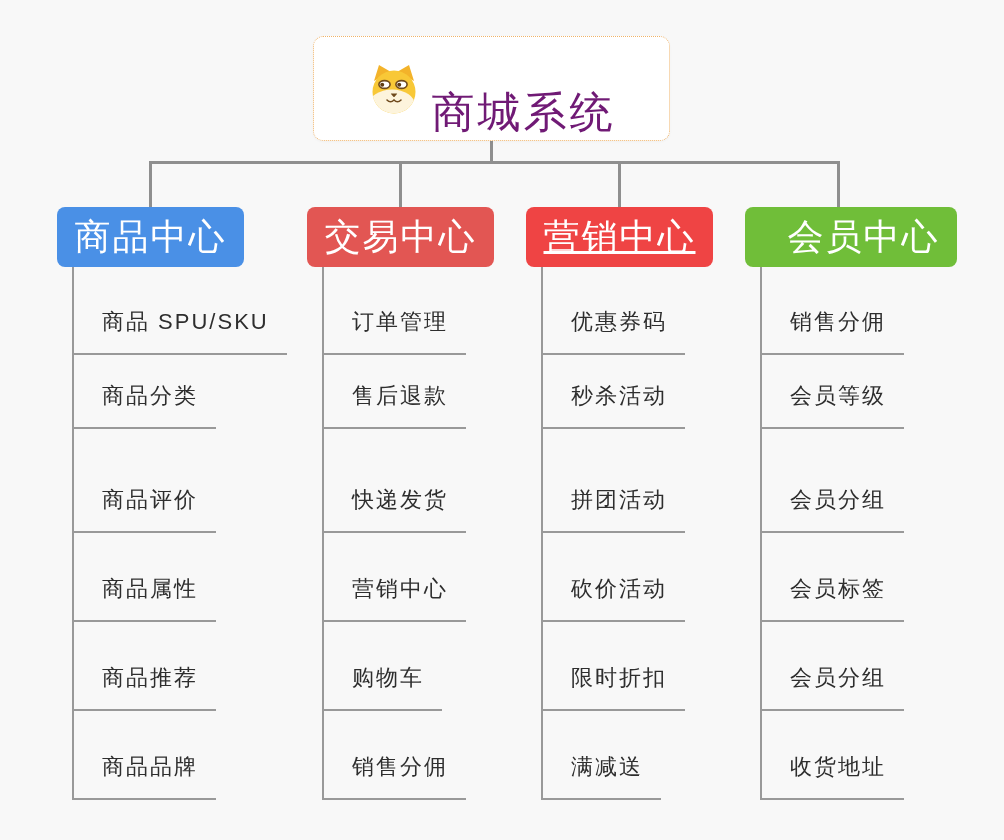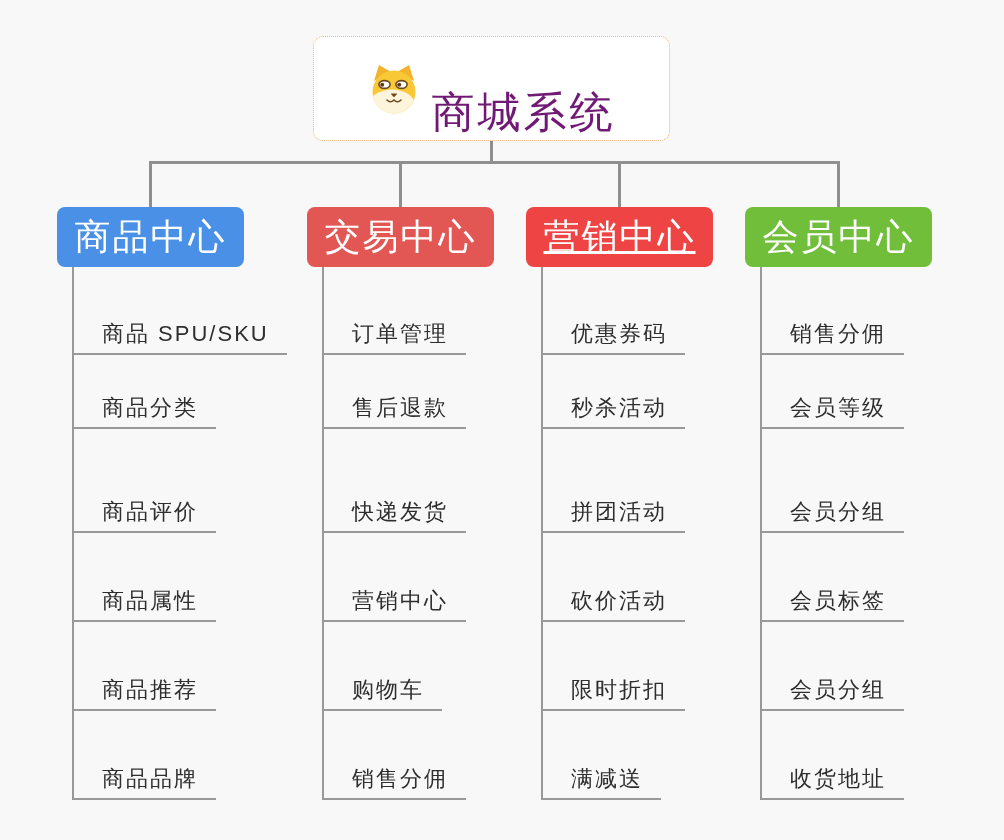--- a/index.html
+++ b/index.html
@@ -23,21 +23,21 @@
   
   .col{position:absolute;top:0;width:250px;height:840px;}
   .col-0{left:57px;} .col-1{left:307px;} .col-2{left:526px;} .col-3{left:745px;}
   .hdr{position:absolute;left:0;top:207px;width:187px;height:60px;border-radius:8px;
        color:#ffffff;font-size:36px;letter-spacing:2px;line-height:60px;text-align:center;
        white-space:nowrap;}
   .spine{position:absolute;left:15px;top:267px;width:2px;height:533px;background:#999999;}
   .leaf{position:absolute;left:15px;height:36px;border-bottom:2px solid #999999;
         padding:0 18px 0 30px;white-space:nowrap;display:flex;align-items:flex-end;
         font-size:22px;letter-spacing:2px;color:#2e2e2e;}
-  .leaf span{line-height:1;padding-bottom:8px;}
+  .leaf span{line-height:1;padding-bottom:20px;}
   .r0{top:317px;} .r1{top:391px;} .r2{top:495px;} .r3{top:584px;} .r4{top:673px;} .r5{top:762px;}
 </style>
 </head>
 <body>
 
 <div class="canvas">
 
   <div class="cline root-drop"></div>
   <div class="cline h-rail"></div>
   <div class="cline drop drop-0"></div>
@@ -131,21 +131,21 @@
       </div>
     <div class="leaf r4">
         <span>限时折扣</span>
       </div>
     <div class="leaf r5">
         <span>满减送</span>
       </div>
   </div>
 
   <div class="col col-3">
-    <div class="hdr" style="background: rgb(112, 190, 57);">会员中心</div>
+    <div class="hdr" style="background: rgb(112, 190, 57); padding-left: 25px;">会员中心</div>
     <div class="spine"></div>
     <div class="leaf r0">
         <span>销售分佣</span>
       </div>
     <div class="leaf r1">
         <span>会员等级</span>
       </div>
     <div class="leaf r2">
         <span>会员分组</span>
       </div>

